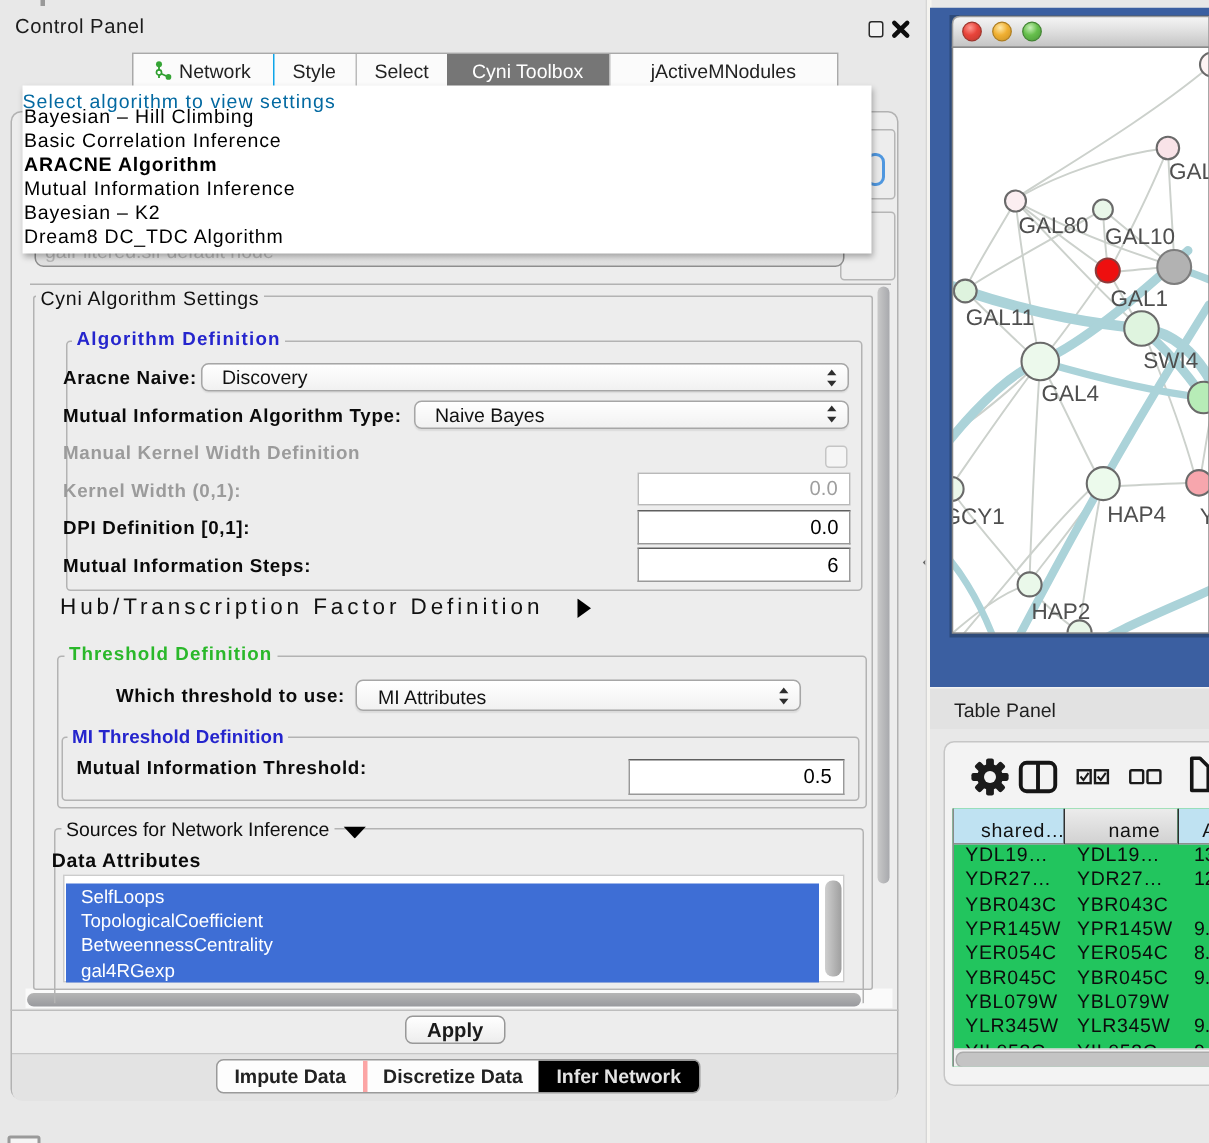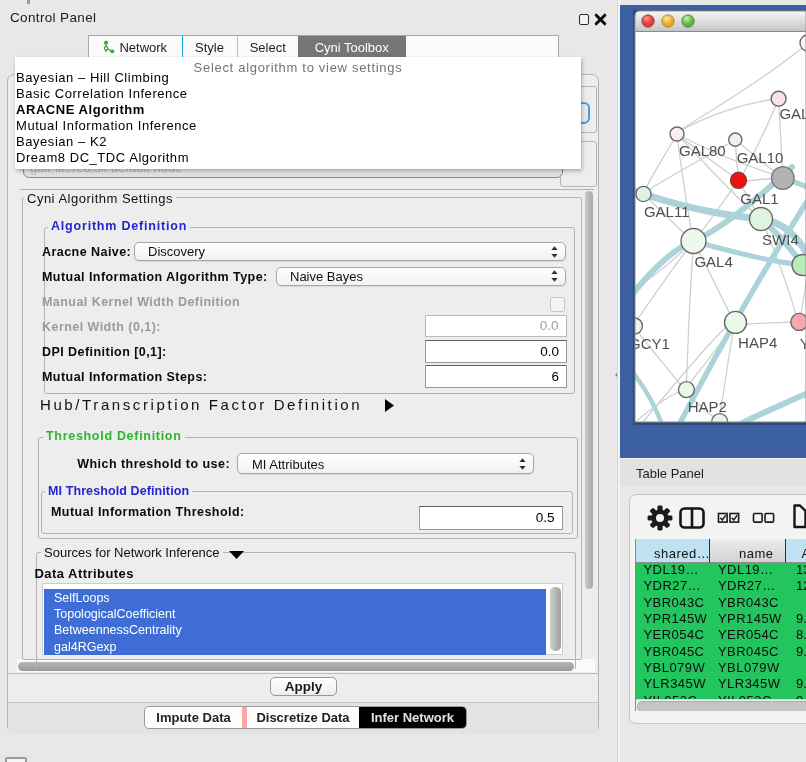--- a/index.html
+++ b/index.html
@@ -27,20 +27,21 @@
   <svg width="12" height="14" viewBox="0 0 12 14" style="margin-right:4px">
         <path d="M3 4.5 L3 8 M3.8 8.8 L8.6 11 M3 8.6 L3 12" stroke="#2f9e2f" stroke-width="1.2" fill="none"></path>
         <circle cx="3" cy="2.8" r="2" fill="#35a435"></circle>
         <circle cx="3" cy="8.3" r="1.7" fill="#fff" stroke="#2f9e2f" stroke-width="1.1"></circle>
         <circle cx="9.3" cy="11.3" r="1.9" fill="#35a435"></circle>
       </svg>
   Network</div>
  <div style="width:54px;display:flex;align-items:center;justify-content:center;border-right:1px solid #bbb">Style</div>
  <div style="width:60.5px;display:flex;align-items:center;justify-content:center">Select</div>
  <div style="width:107.5px;display:flex;align-items:center;justify-content:center;background:#767676;color:#fff">Cyni Toolbox</div>
+ <div style="flex:1;display:flex;align-items:center;justify-content:center;border-left:1px solid #bbb">jActiveMNodules</div>
 </div>
 
 <div class="abs" style="left:7px;top:74px;width:592px;height:659px;border:1px solid #b2b2b2;border-radius:7px;background:#ededed;box-sizing:border-box"></div>
 
 <div class="abs" style="left:560px;top:86px;width:35px;height:45px;border:1px solid #b6b6b6;border-radius:3px"></div>
 <div class="abs" style="left:577px;top:102px;width:9px;height:18px;border:2.5px solid #4f97df;border-radius:6px;background:#e9e9e9"></div>
 <div class="abs" style="left:560px;top:141px;width:35px;height:44px;border:1px solid #b6b6b6;border-radius:3px"></div>
 
 <div class="abs" style="left:23px;top:157px;width:540px;height:21px;border:1px solid #8d8d8d;border-radius:6px;background:linear-gradient(#fff,#dedede);box-sizing:border-box;overflow:hidden">
     <span style="position:absolute;left:6px;top:2px;font-size:13px;color:#b8b8b8">galFiltered.sif default node</span>
@@ -113,21 +114,21 @@
 
 <div class="abs" style="left:42px;top:583px;width:521px;height:72px;background:#fff;border:1px solid #ccc;box-sizing:border-box"></div>
 <div class="abs" style="left:44.4px;top:588.5px;width:502px;height:66.5px;background:#3e6ed5"></div>
 <div class="abs" style="left:54px;top:589.5px;font-size:12.5px;color:#fff;line-height:16.4px">SelfLoops<br>TopologicalCoefficient<br>BetweennessCentrality<br>gal4RGexp</div>
 <div class="abs" style="left:550px;top:587px;width:11px;height:64px;background:linear-gradient(90deg,#cfcfcf,#9f9f9f);border-radius:5px"></div>
 
 <div class="abs" style="left:270px;top:676.5px;width:67px;height:19px;background:linear-gradient(#ffffff,#ededed);border:1px solid #989898;border-radius:5px;box-sizing:border-box;text-align:center;font-size:13.5px;font-weight:bold;color:#1a1a1a;line-height:17px">Apply</div>
 <div class="abs" style="left:8px;top:702px;width:590px;height:31px;background:#e3e3e3;border-top:1px solid #c6c6c6;border-radius:0 0 7px 7px"></div>
 
 <div class="abs" style="left:144px;top:706px;width:323px;height:22.5px;display:flex;background:#fdfdfd;border:1px solid #9a9a9a;border-radius:5px;box-sizing:border-box;font-size:13px;font-weight:bold;color:#222;overflow:hidden">
- <div style="width:97px;display:flex;align-items:center;justify-content:center;border-right:5px solid #fca5a5">Impute Data</div>
+ <div style="width:97px;display:flex;align-items:center;justify-content:center;border-right:3px solid #fca5a5">Impute Data</div>
  <div style="flex:1;display:flex;align-items:center;justify-content:center">Discretize Data</div>
  <div style="width:107px;display:flex;align-items:center;justify-content:center;background:#000000;color:#e3e3e3">Infer Network</div>
 </div>
 
 <div class="abs" style="left:5px;top:757px;width:18px;height:10px;border:2px solid #9a9a9a;border-radius:2px;background:#f5f5f5"></div>
 
 <svg class="abs" style="left:615px;top:371px" width="6" height="8" viewBox="0 0 6 8">
     <path d="M5 0 L1 4 L5 8" stroke="#6a6a6a" stroke-width="1.2" fill="none"></path>
   </svg>
 <div class="abs" style="left:617px;top:0;width:3px;height:762px;background:#f5f4f0;border-left:1px solid #d6d6d6"></div>
@@ -289,15 +290,15 @@
  <div style="position:absolute;left:103.5px;top:7px;font-size:13px;letter-spacing:0.5px;color:#111">name</div>
  <div style="position:absolute;left:166px;top:7px;font-size:13px;color:#111">A</div>
  <div style="position:absolute;left:8px;top:23.6px;font-size:13px;letter-spacing:0.45px;color:#0c0c0c;line-height:16.33px">YDL19…<br>YDR27…<br>YBR043C<br>YPR145W<br>YER054C<br>YBR045C<br>YBL079W<br>YLR345W<br>YIL053C</div>
  <div style="position:absolute;left:82.5px;top:23.6px;font-size:13px;letter-spacing:0.45px;color:#0c0c0c;line-height:16.33px">YDL19…<br>YDR27…<br>YBR043C<br>YPR145W<br>YER054C<br>YBR045C<br>YBL079W<br>YLR345W<br>YIL053C</div>
  <div style="position:absolute;left:160.5px;top:23.6px;font-size:13px;color:#0c0c0c;line-height:16.33px">13<br>12<br>&nbsp;<br>9.<br>8.<br>9.<br>&nbsp;<br>9.<br>9.</div>
  <div style="position:absolute;left:0;top:160.5px;width:171.5px;height:12px;background:#f0f0f0;border-top:1px solid #d5d5d5"></div>
  <div style="position:absolute;left:1.5px;top:162px;width:175px;height:9px;background:#c4c4c4;border:1px solid #ababab;border-radius:5px"></div>
 </div>
 
 <div class="abs" style="left:15px;top:57px;width:566px;height:112px;background:#fff;box-shadow:1px 2px 4px rgba(0,0,0,0.3);z-index:50">
- <div style="position:absolute;left:0;top:2.5px;width:100%;text-align:center;font-size:13px;letter-spacing:0.7px;color:#737373">Select algorithm to view settings</div>
+ <div style="position:absolute;left:0;top:2.5px;width:100%;text-align:left;font-size:13px;letter-spacing:0.7px;color:#0369a1">Select algorithm to view settings</div>
  <div style="position:absolute;left:1px;top:13px;font-size:13px;letter-spacing:0.55px;color:#000;line-height:16px;white-space:nowrap">Bayesian – Hill Climbing<br>Basic Correlation Inference<br><b>ARACNE Algorithm</b><br>Mutual Information Inference<br>Bayesian – K2<br>Dream8 DC_TDC Algorithm</div>
 </div>
 
 </body></html>

